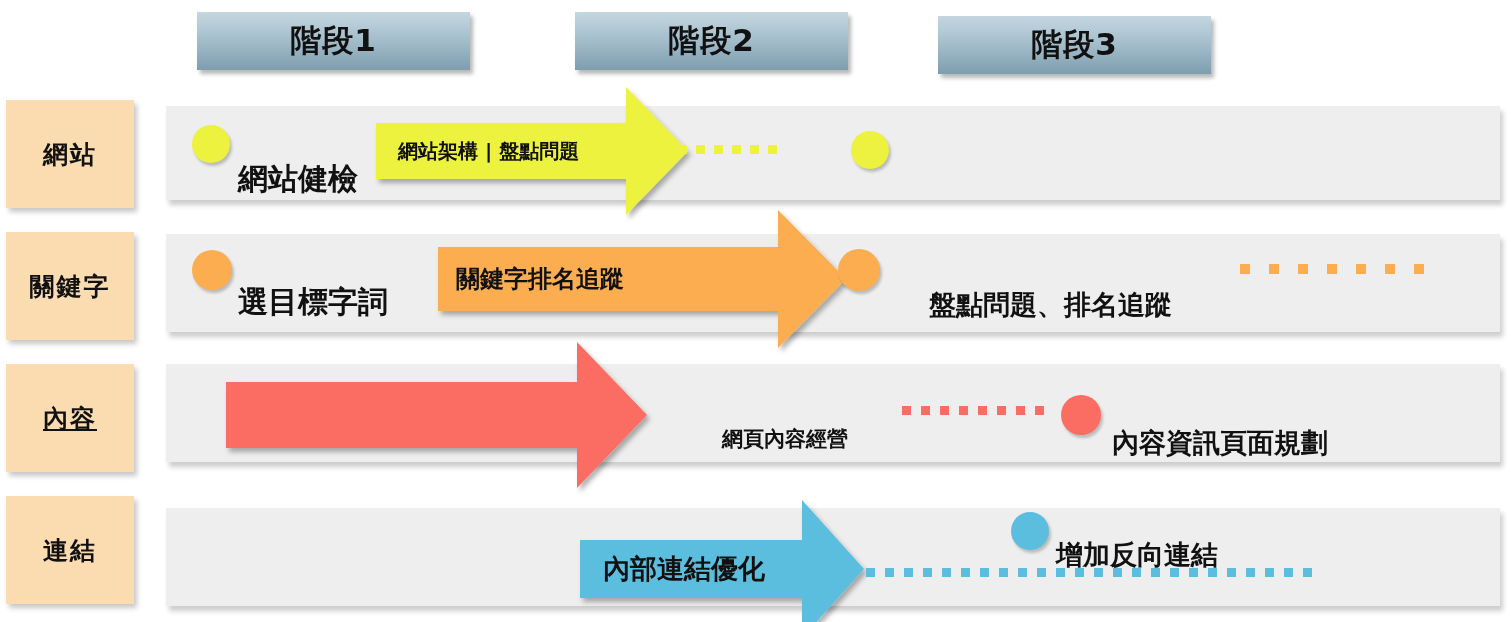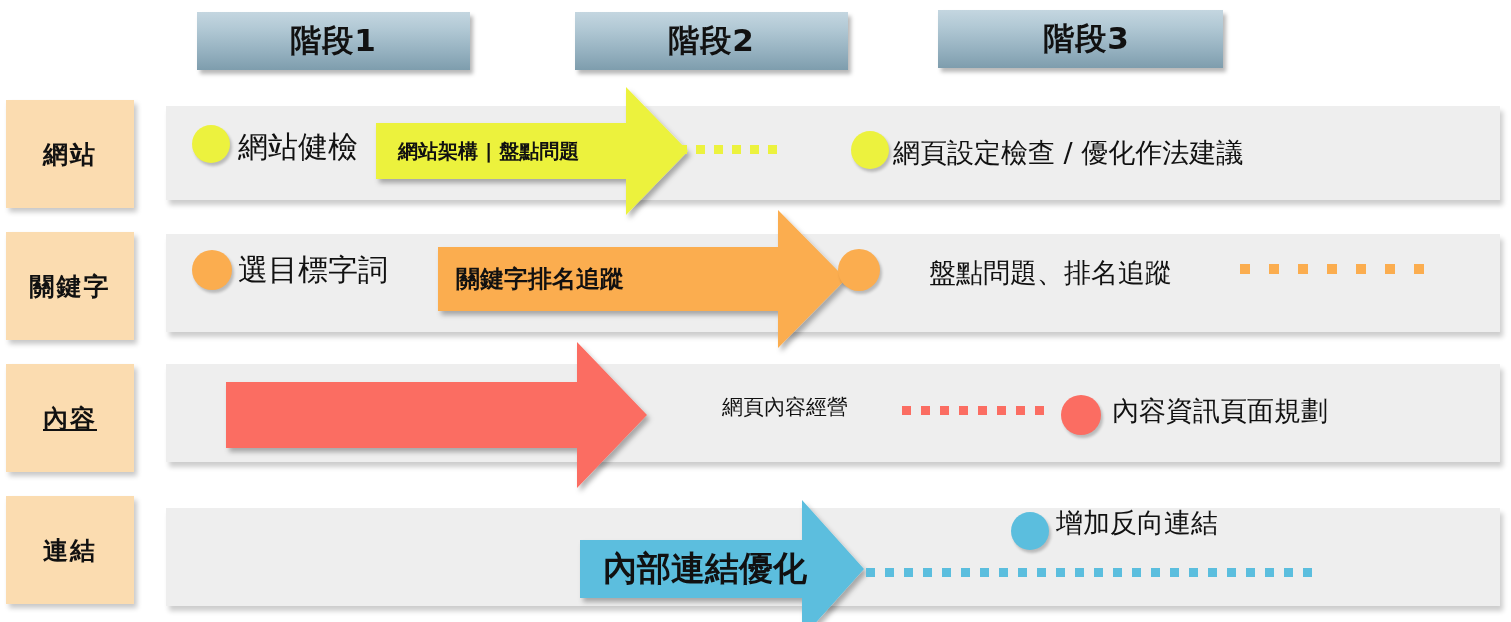--- a/index.html
+++ b/index.html
@@ -42,21 +42,21 @@
   }
 
   
   .dot{position:absolute;border-radius:50%;}
   .dotline{position:absolute;height:9px;display:flex;align-items:center;}
   .dotline i{display:block;width:9px;height:9px;margin-right:18px;}
 
   
   .lbl{
     position:absolute;
-    color:#111;white-space:nowrap;font-weight:normal;
+    color:#111;white-space:nowrap;font-weight:bold;margin-top:32px;
   }
 
   
   .arrow{position:absolute;}
   .arrow svg{display:block;overflow:visible;}
   .arrow .atext{
     position:absolute;white-space:nowrap;
     color:#111;font-weight:bold;
     display:flex;align-items:center;
   }
@@ -64,21 +64,21 @@
 </head>
 <body>
 
 <div class="canvas" id="canvas">
     <div class="phase" style="left: 197px; top: 12px; width: 273px;">
       <span>階段1</span>
     </div>
     <div class="phase" style="left: 575px; top: 12px; width: 273px;">
       <span>階段2</span>
     </div>
-    <div class="phase" style="left: 938px; top: 10px; width: 273px; padding-left: 12px;">
+    <div class="phase" style="left: 938px; top: 16px; width: 273px;">
       <span>階段3</span>
     </div>
     <div class="cat" style="top: 100px; height: 108px;">
       <span>網站</span>
     </div>
     <div class="cat" style="top: 232px; height: 108px;">
       <span>關鍵字</span>
     </div>
     <div class="cat" style="top: 364px; height: 108px; text-decoration: underline;">
       <span>內容</span>
@@ -102,21 +102,20 @@
       <i style="width: 9px; height: 9px; margin-right: 9px; background: rgb(236, 242, 62);"></i>
       <i style="width: 9px; height: 9px; margin-right: 9px; background: rgb(236, 242, 62);"></i>
       <i style="width: 9px; height: 9px; margin-right: 9px; background: rgb(236, 242, 62);"></i>
       <i style="width: 9px; height: 9px; margin-right: 9px; background: rgb(236, 242, 62);"></i>
       <i style="width: 9px; height: 9px; margin-right: 9px; background: rgb(236, 242, 62);"></i>
       <i style="width: 9px; height: 9px; margin-right: 9px; background: rgb(236, 242, 62);"></i>
     </div>
     <div class="dot" style="left: 192px; top: 125px; width: 38px; height: 38px; background: rgb(236, 242, 62); box-shadow: rgba(0, 0, 0, 0.22) 2px 3px 3px;"></div>
     <div class="dot" style="left: 851px; top: 131px; width: 38px; height: 38px; background: rgb(236, 242, 62); box-shadow: rgba(0, 0, 0, 0.22) 2px 3px 3px;"></div>
     <div class="lbl" style="left: 238px; top: 127px; font-size: 30px;">網站健檢</div>
-    <div class="lbl" style="left: 893px; top: 135px; font-size: 27px;">網頁設定檢查 / 優化作法建議</div>
     <div class="band" style="top: 234px; height: 98px;"></div>
     <div class="arrow" style="left: 438px; top: 210px; width: 408px; height: 138px;">
       <svg width="408" height="138" viewBox="0 0 408 138">
         <defs>
           <filter id="sh1_0" x="-30%" y="-30%" width="180%" height="180%">
             <feDropShadow dx="3" dy="4" stdDeviation="2.5" flood-color="#000" flood-opacity="0.3"></feDropShadow>
           </filter>
         </defs>
         <polygon points="0,37 340,37 340,0 408,69 340,138 340,101 0,101" fill="#fbad4f" filter="url(#sh1_0)"></polygon>
       </svg>
@@ -162,21 +161,21 @@
     <div class="band" style="top: 508px; height: 98px;"></div>
     <div class="arrow" style="left: 580px; top: 500px; width: 284px; height: 138px;">
       <svg width="284" height="138" viewBox="0 0 284 138">
         <defs>
           <filter id="sh3_0" x="-30%" y="-30%" width="180%" height="180%">
             <feDropShadow dx="3" dy="4" stdDeviation="2.5" flood-color="#000" flood-opacity="0.3"></feDropShadow>
           </filter>
         </defs>
         <polygon points="0,40 222,40 222,0 284,69 222,138 222,98 0,98" fill="#5bbede" filter="url(#sh3_0)"></polygon>
       </svg>
-      <div class="atext" style="left: 23px; top: 40px; height: 58px; font-size: 34px;">內部連結優化</div>
+      <div class="atext" style="left: 23px; top: 40px; height: 58px; font-size: 27px;">內部連結優化</div>
     </div>
     <div class="dotline" style="left: 866px; top: 568px; height: 9px;">
       <i style="width: 9px; height: 9px; margin-right: 10px; background: rgb(91, 190, 222);"></i>
       <i style="width: 9px; height: 9px; margin-right: 10px; background: rgb(91, 190, 222);"></i>
       <i style="width: 9px; height: 9px; margin-right: 10px; background: rgb(91, 190, 222);"></i>
       <i style="width: 9px; height: 9px; margin-right: 10px; background: rgb(91, 190, 222);"></i>
       <i style="width: 9px; height: 9px; margin-right: 10px; background: rgb(91, 190, 222);"></i>
       <i style="width: 9px; height: 9px; margin-right: 10px; background: rgb(91, 190, 222);"></i>
       <i style="width: 9px; height: 9px; margin-right: 10px; background: rgb(91, 190, 222);"></i>
       <i style="width: 9px; height: 9px; margin-right: 10px; background: rgb(91, 190, 222);"></i>

